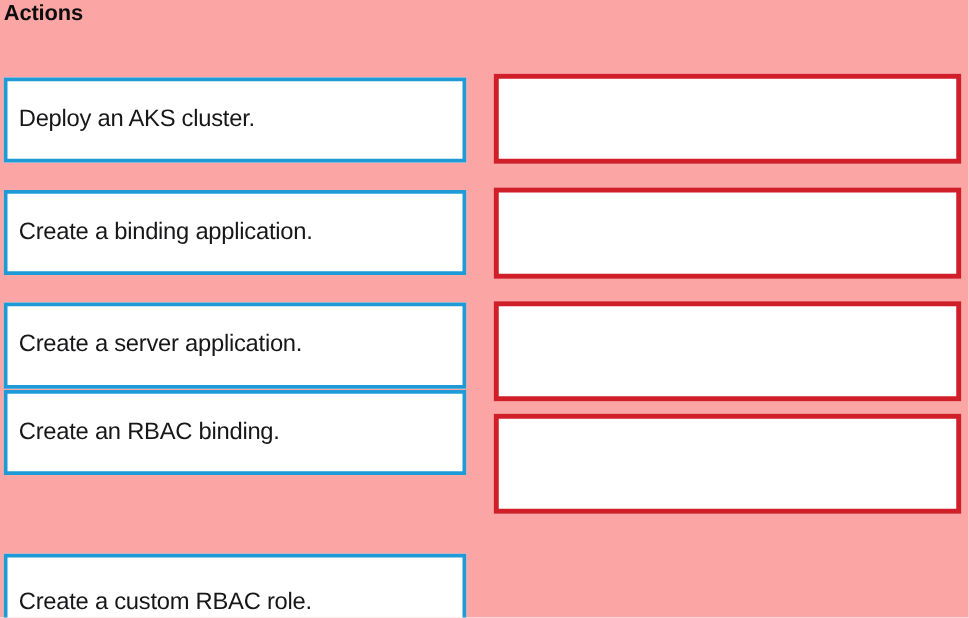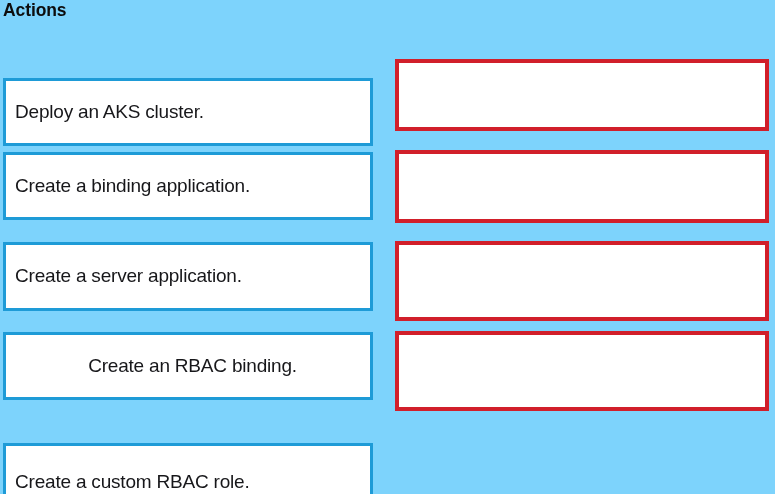--- a/index.html
+++ b/index.html
@@ -15,21 +15,21 @@
     font-family: "Liberation Sans", sans-serif;
     -webkit-font-smoothing: antialiased;
   }
 
   #stage {
     position: absolute;
     left: 0;
     top: 0;
     width: 775px;
     height: 494px;
-    background: #7dd3fc;
+    background: #fca5a5;
   }
 
   .col-header {
     position: absolute;
     font-family: "Liberation Sans", sans-serif;
     font-weight: bold;
     font-size: 17.5px;
     line-height: 20px;
     color: #0d0d0d;
     letter-spacing: -0.1px;
@@ -64,24 +64,24 @@
   .answer-box {
     position: absolute;
     left: 395px;
     width: 374px;
     box-sizing: border-box;
     border: 4px solid #d11f2a;
     background: #ffffff;
   }
 
   
-  #action-0 { top: 62px;  height: 68px; margin-top: 16px; }
+  #action-0 { top: 62px;  height: 68px; }
   #action-1 { top: 152px; height: 68px; }
   #action-2 { top: 242px; height: 69px; text-align: right; }
-  #action-3 { top: 332px; height: 68px; justify-content: center; }
+  #action-3 { top: 312px; height: 68px; }
   #action-4 { top: 443px; height: 78px; }
 
   
   #answer-0 { top: 59px;  height: 72px; }
   #answer-1 { top: 150px; height: 73px; }
   #answer-2 { top: 241px; height: 80px; }
   #answer-3 { top: 331px; height: 80px; }
 </style>
 </head>
 <body>

